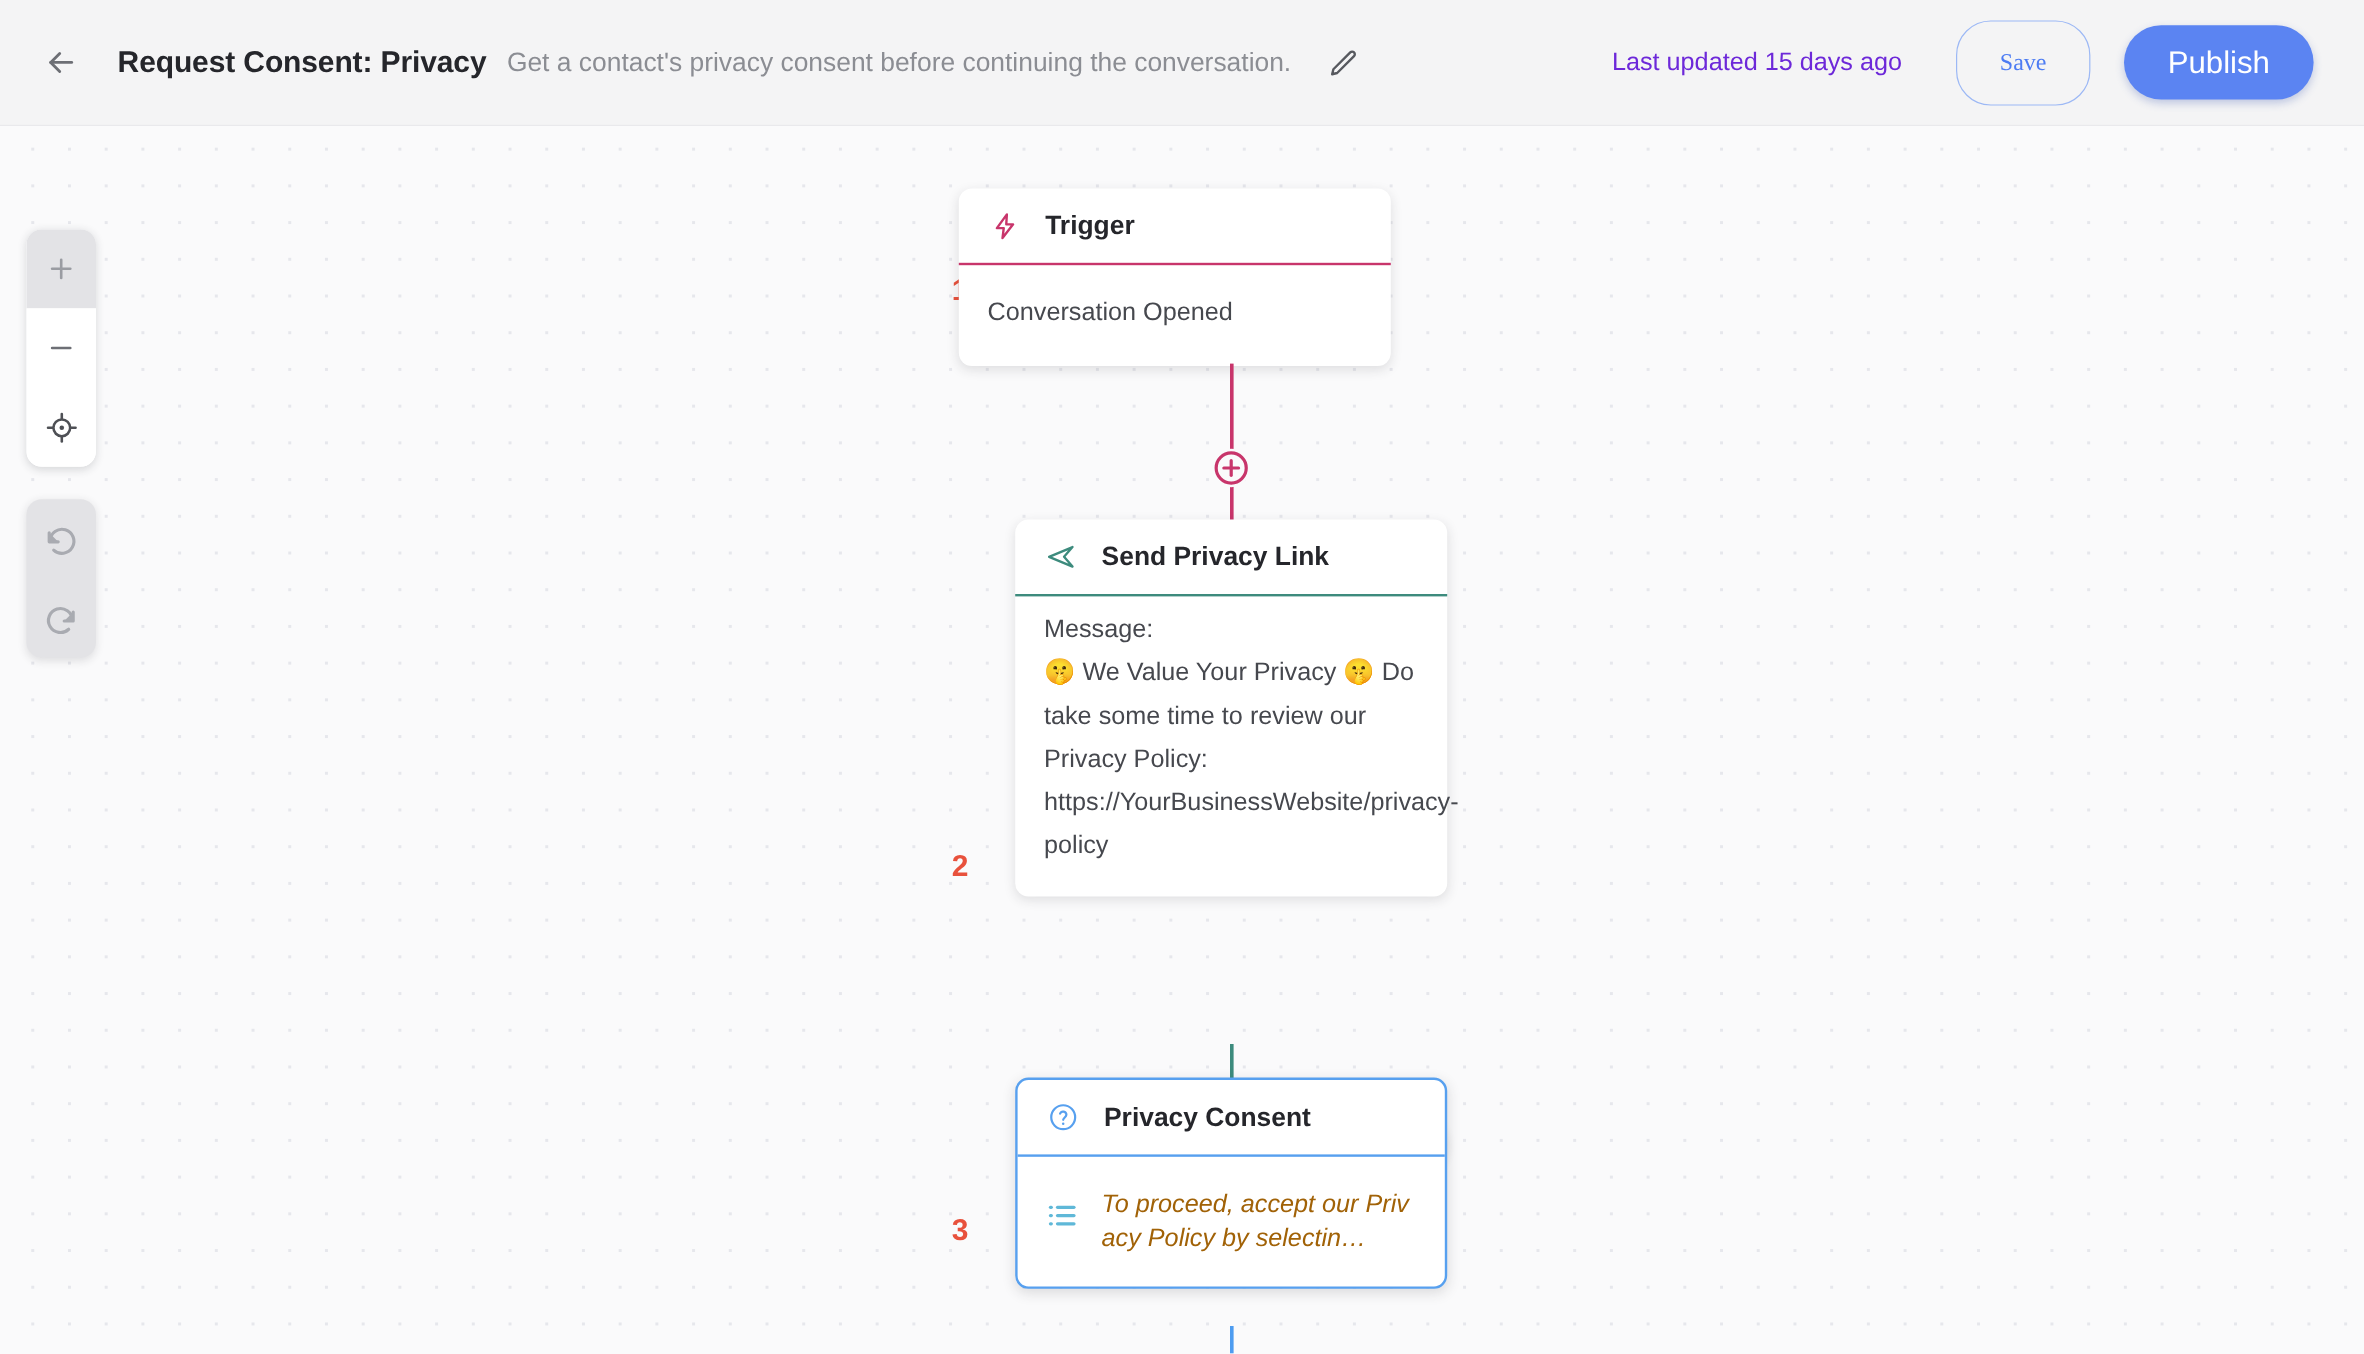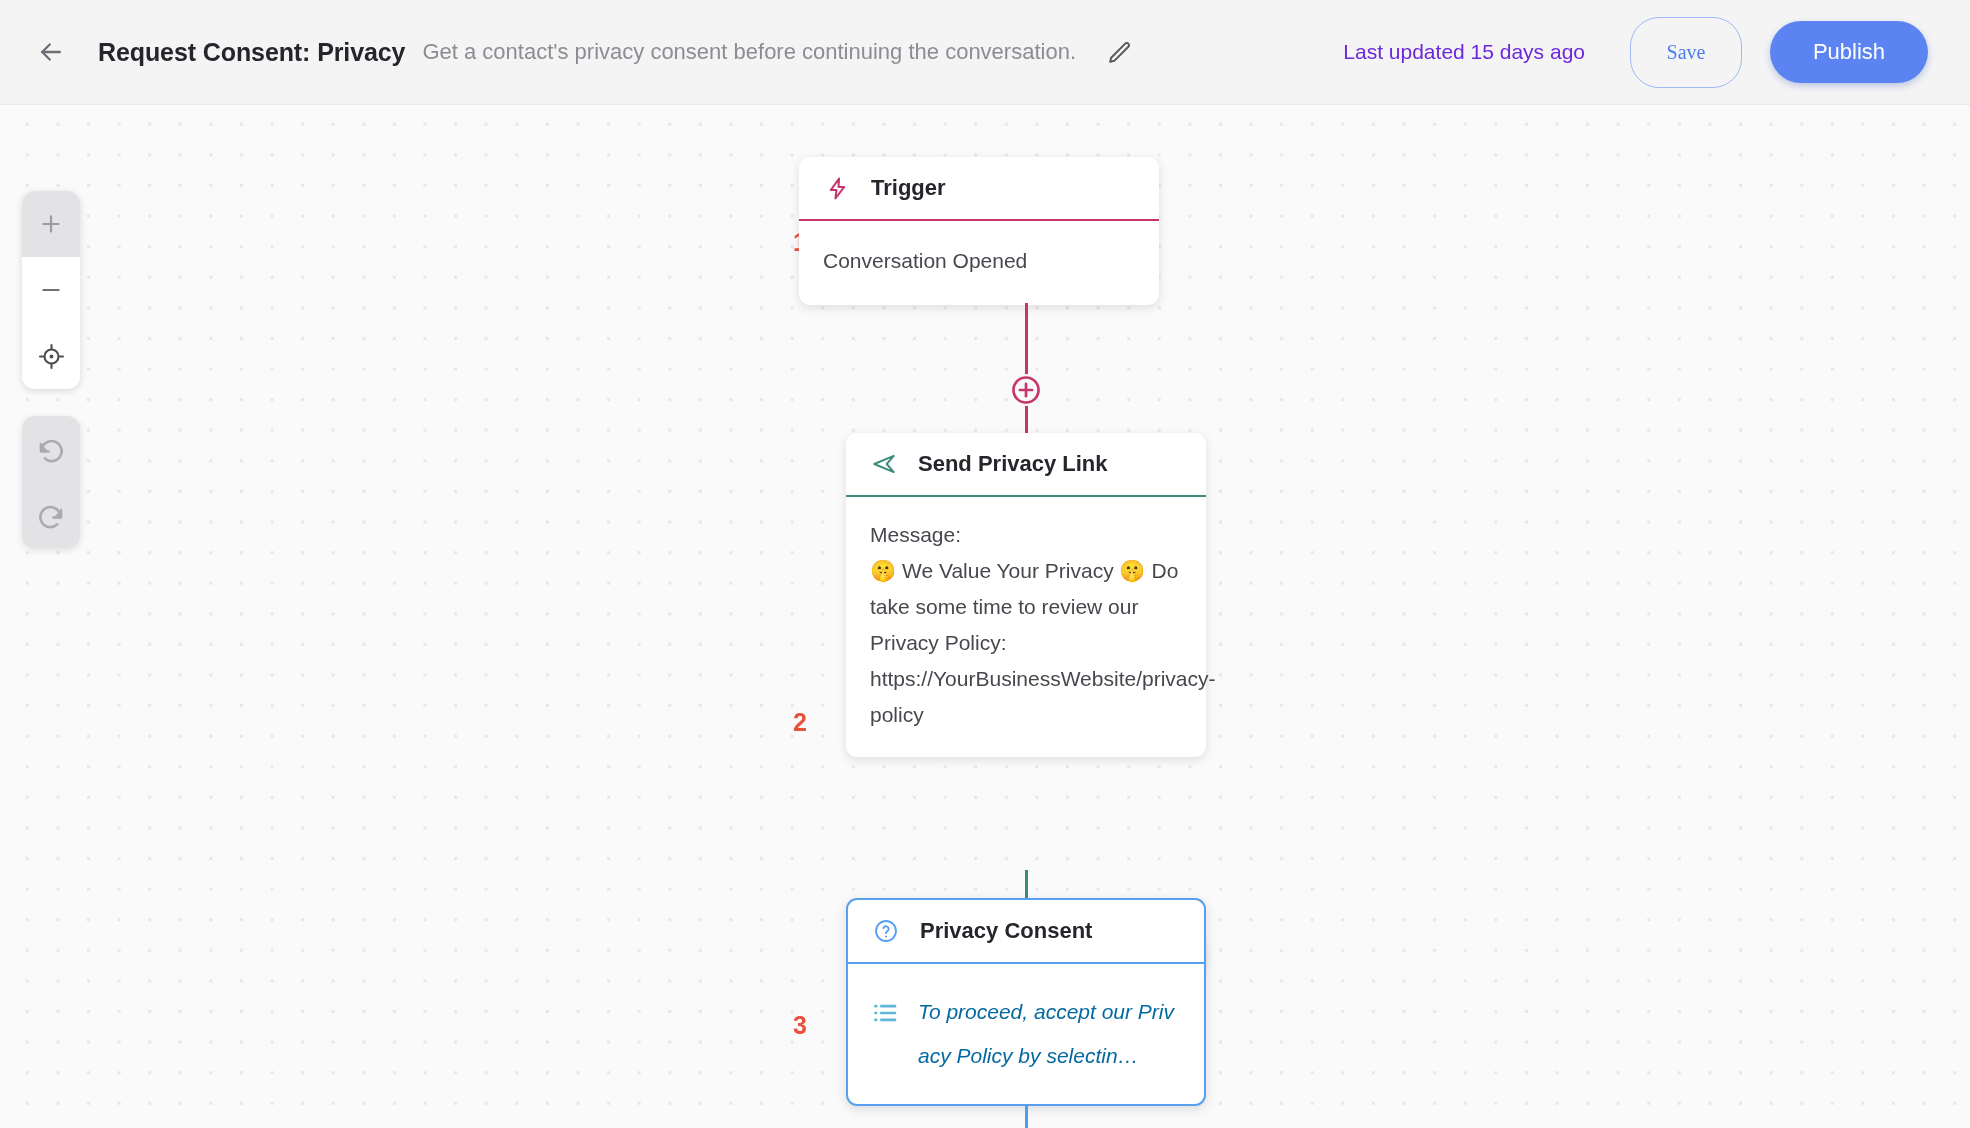--- a/index.html
+++ b/index.html
@@ -49,21 +49,21 @@
   .btn-save {
     width: 112px; height: 71px; border-radius: 29px;
     border: 1.5px solid #9cb8f5; background: transparent;
     color: #4d7cf3; font-size: 20px; font-family: Liberation Serif, serif;
     cursor: pointer; display:flex; align-items:center; justify-content:center;
   }
   .btn-publish {
     margin-left: 28px;
     width: 158px; height: 62px; border-radius: 31px;
     border: none; background: #5b84f2; color: #ffffff;
-    font-size: 22px; font-family: "Liberation Sans", sans-serif;
+    font-size: 26px; font-family: "Liberation Sans", sans-serif;
     cursor: pointer; display:flex; align-items:center; justify-content:center;
     box-shadow: 0 3px 7px rgba(60,90,180,0.30);
   }
 
   
   .canvas {
     position: absolute; top: 105px; left: 0;
     width: 1970px; height: 1023px;
     background-color: #fafafb;
     background-image: radial-gradient(#e6e7ec 1.4px, transparent 1.5px);
@@ -121,34 +121,34 @@
     display: flex; align-items: center; justify-content: center;
     flex: 0 0 auto;
   }
   .node-title {
     margin-left: 20px;
     font-size: 22px; font-weight: bold; color: #25262b;
     white-space: nowrap;
   }
   .node-div { height: 2px; width: 100%; }
   .node-body {
-    padding: 20px 24px 24px 24px;
+    padding: 10px 24px 24px 24px;
     font-size: 21px; color: #46484e; line-height: 36px;
   }
   .node-body.plain { padding: 22px 24px 26px 24px; }
   .msg-label { font-style: normal; }
   .msg-text  { }
 
   .node-body.rowed {
     display: flex; align-items: flex-start;
     padding: 26px 20px 26px 22px; gap: 18px;
   }
   .node-body.rowed .r-txt {
-    font-style: italic; font-size: 21px; color: #0369a1;
-    line-height: 44px; word-break: break-all;
+    font-style: italic; font-size: 21px; color: #a16207;
+    line-height: 28px; word-break: break-all;
   }
 
   
   .conn-line { position: absolute; width: 2.5px; }
   .conn-plus {
     position: absolute; width: 32px; height: 32px;
     border-radius: 50%; background: #fafafb;
     display: flex; align-items: center; justify-content: center;
     cursor: pointer;
   }

